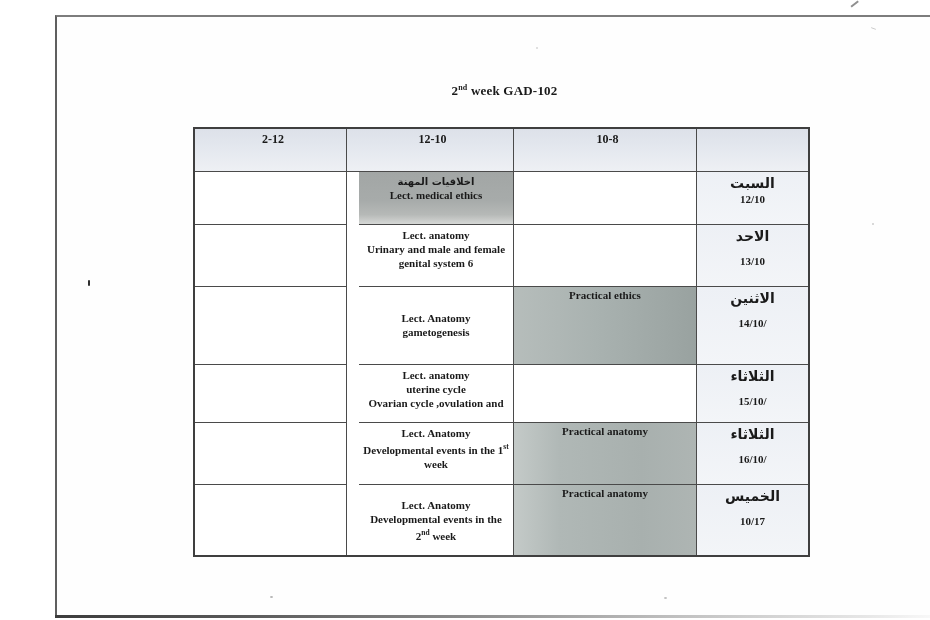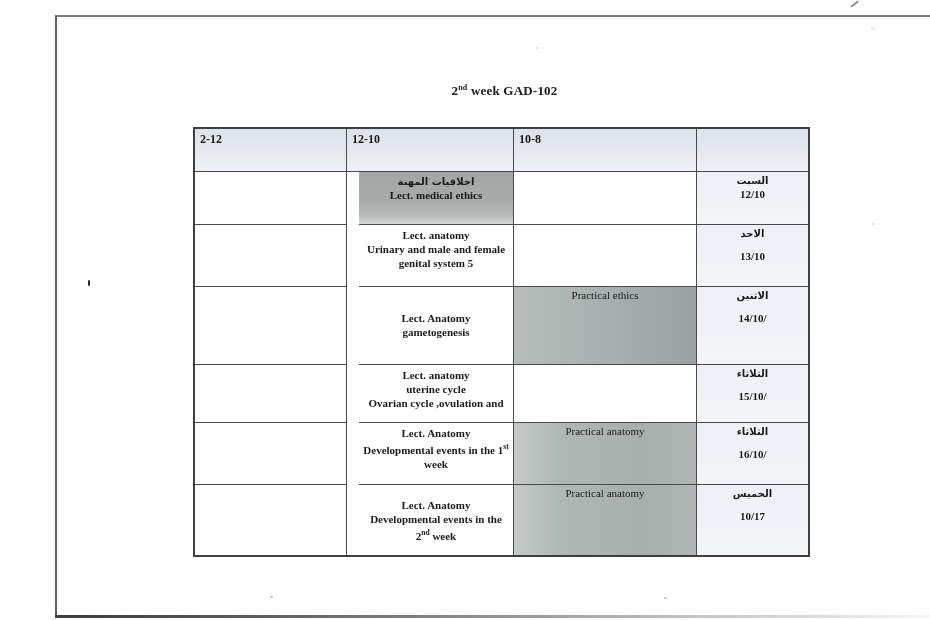--- a/index.html
+++ b/index.html
@@ -28,48 +28,48 @@
 
   
   .grid {
     position:absolute; left:136px; top:110px; width:617px; height:430px;
     display:grid;
     grid-template-columns:152px 167px 183px 111px;
     grid-template-rows:43px 53px 62px 78px 58px 62px 70px;
     border:2px solid #3f3f3f;
     background:#fff;
   }
-  .cell { position:relative; border-right:1px solid var(--border); border-bottom:1px solid var(--border); overflow:hidden; }
+  .cell { position:relative; border-right:1px solid var(--border); border-bottom:1px solid var(--border); overflow:hidden;text-align:center; }
   .cell.lastcol { border-right:none; }
   .cell.lastrow { border-bottom:none; }
 
   .hdr {
     background:linear-gradient(to bottom, #dde1e9 0%, var(--header_fill) 40%, #eef0f4 100%);
     font-weight:bold; font-size:12px; padding:3px 0 0 5px;
   }
 
   .day {
     background:linear-gradient(to bottom, var(--day_fill) 0%, #f3f5f8 100%);
     text-align:center; font-weight:bold;
   }
-  .day .ar { font-family:"DejaVu Sans", sans-serif; font-size:10px; margin-top:3px; }
+  .day .ar { font-family:"DejaVu Sans", sans-serif; font-size:14px; margin-top:3px; }
   .day .dt { font-size:11px; margin-top:11px; }
   .day .dt.gap-sm { margin-top:2px; }
 
   .lec { text-align:center; font-weight:bold; font-size:11px; line-height:14px; padding-top:3px;margin-left:12px; }
   .lec .ar { font-family:"DejaVu Sans", sans-serif; font-size:10px; line-height:13px; }
   .lec sup, .prac sup { font-size:7.5px; font-weight:bold; }
   .pad-mid { padding-top:24px; }
   .pad-mid2 { padding-top:13px; }
 
   .shade-ethics {
     background:linear-gradient(to bottom, #a2a6a5 0%, var(--shade_ethics) 55%, #b6b9b7 82%, #d6d8d6 100%);
   }
   .prac {
-    text-align:center; font-weight:normal; font-size:11px; padding-top:2px;
+    text-align:center; font-weight:bold; font-size:11px; padding-top:2px;
   }
   .shade-prac-ethics {
     background:linear-gradient(to right, #b6bdbb 0%, var(--shade_practical) 45%, #99a2a0 100%);
   }
   .shade-prac-anat {
     background:linear-gradient(to right, #c4cac8 0%, #b0b8b6 25%, #a8b0ae 70%, #aeb5b3 100%);
   }
 
   
   .tick-tr { position:absolute; left:850px; top:3px; width:9px; height:1.5px; background:#8f8f8f; transform:rotate(-38deg); }
@@ -102,21 +102,21 @@
     <div class="cell"></div>
     <div class="cell day lastcol">
       <div class="ar">السبت</div>
       <div class="dt gap-sm">12/10</div>
     </div>
 
     <div class="cell"></div>
     <div class="cell lec">
       <div>Lect. anatomy</div>
       <div>Urinary and male and female</div>
-      <div>genital system 5</div>
+      <div>genital system 6</div>
     </div>
     <div class="cell"></div>
     <div class="cell day lastcol">
       <div class="ar">الاحد</div>
       <div class="dt">13/10</div>
     </div>
 
     <div class="cell"></div>
     <div class="cell lec pad-mid">
       <div>Lect. Anatomy</div>

